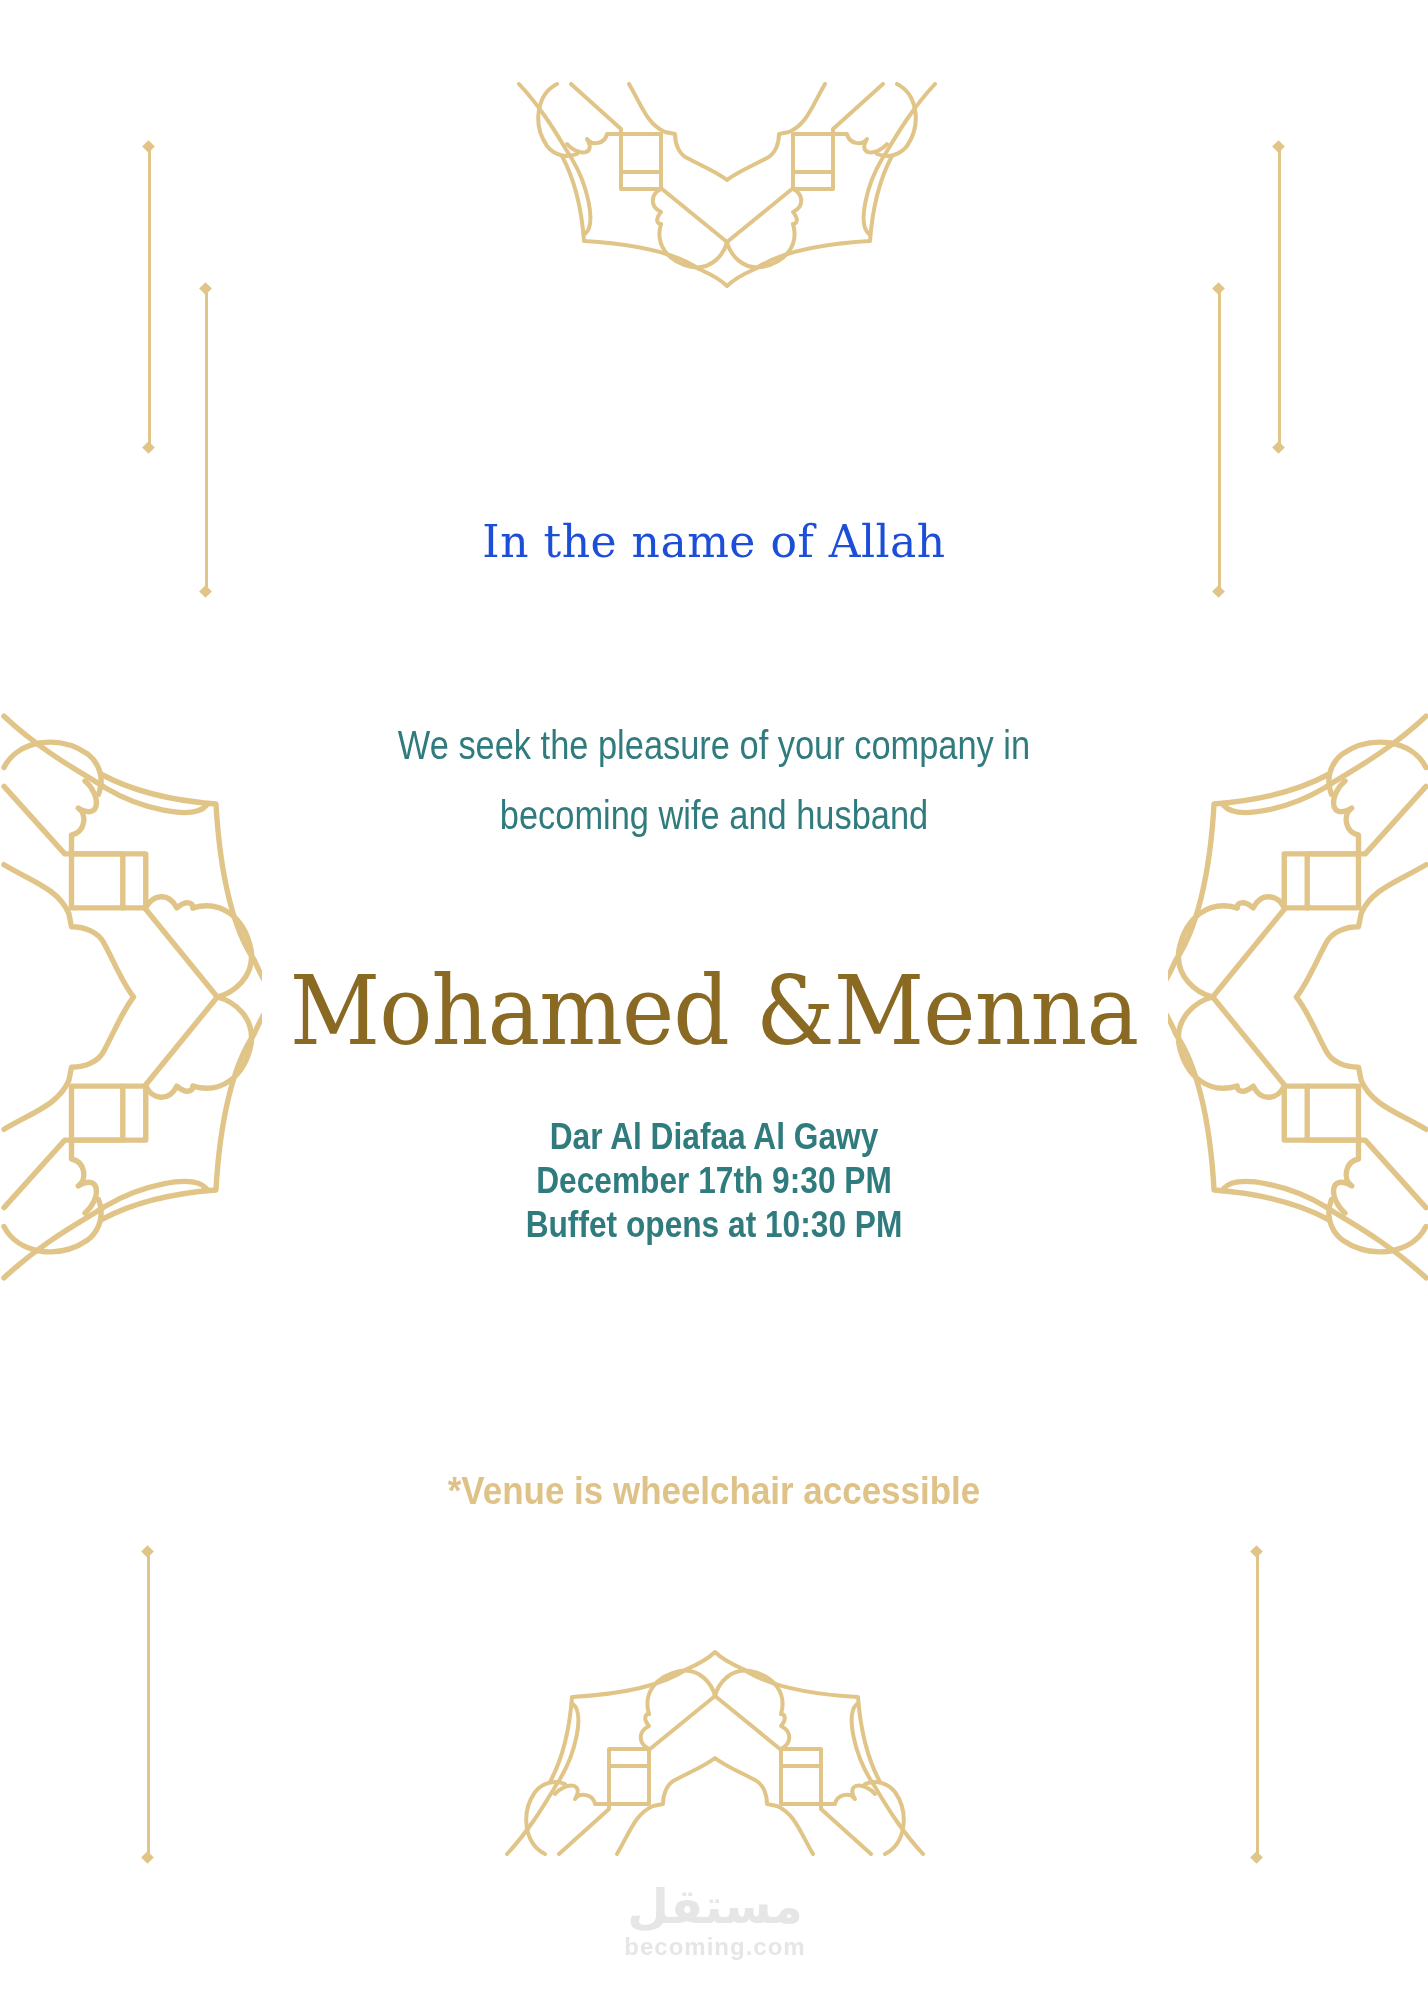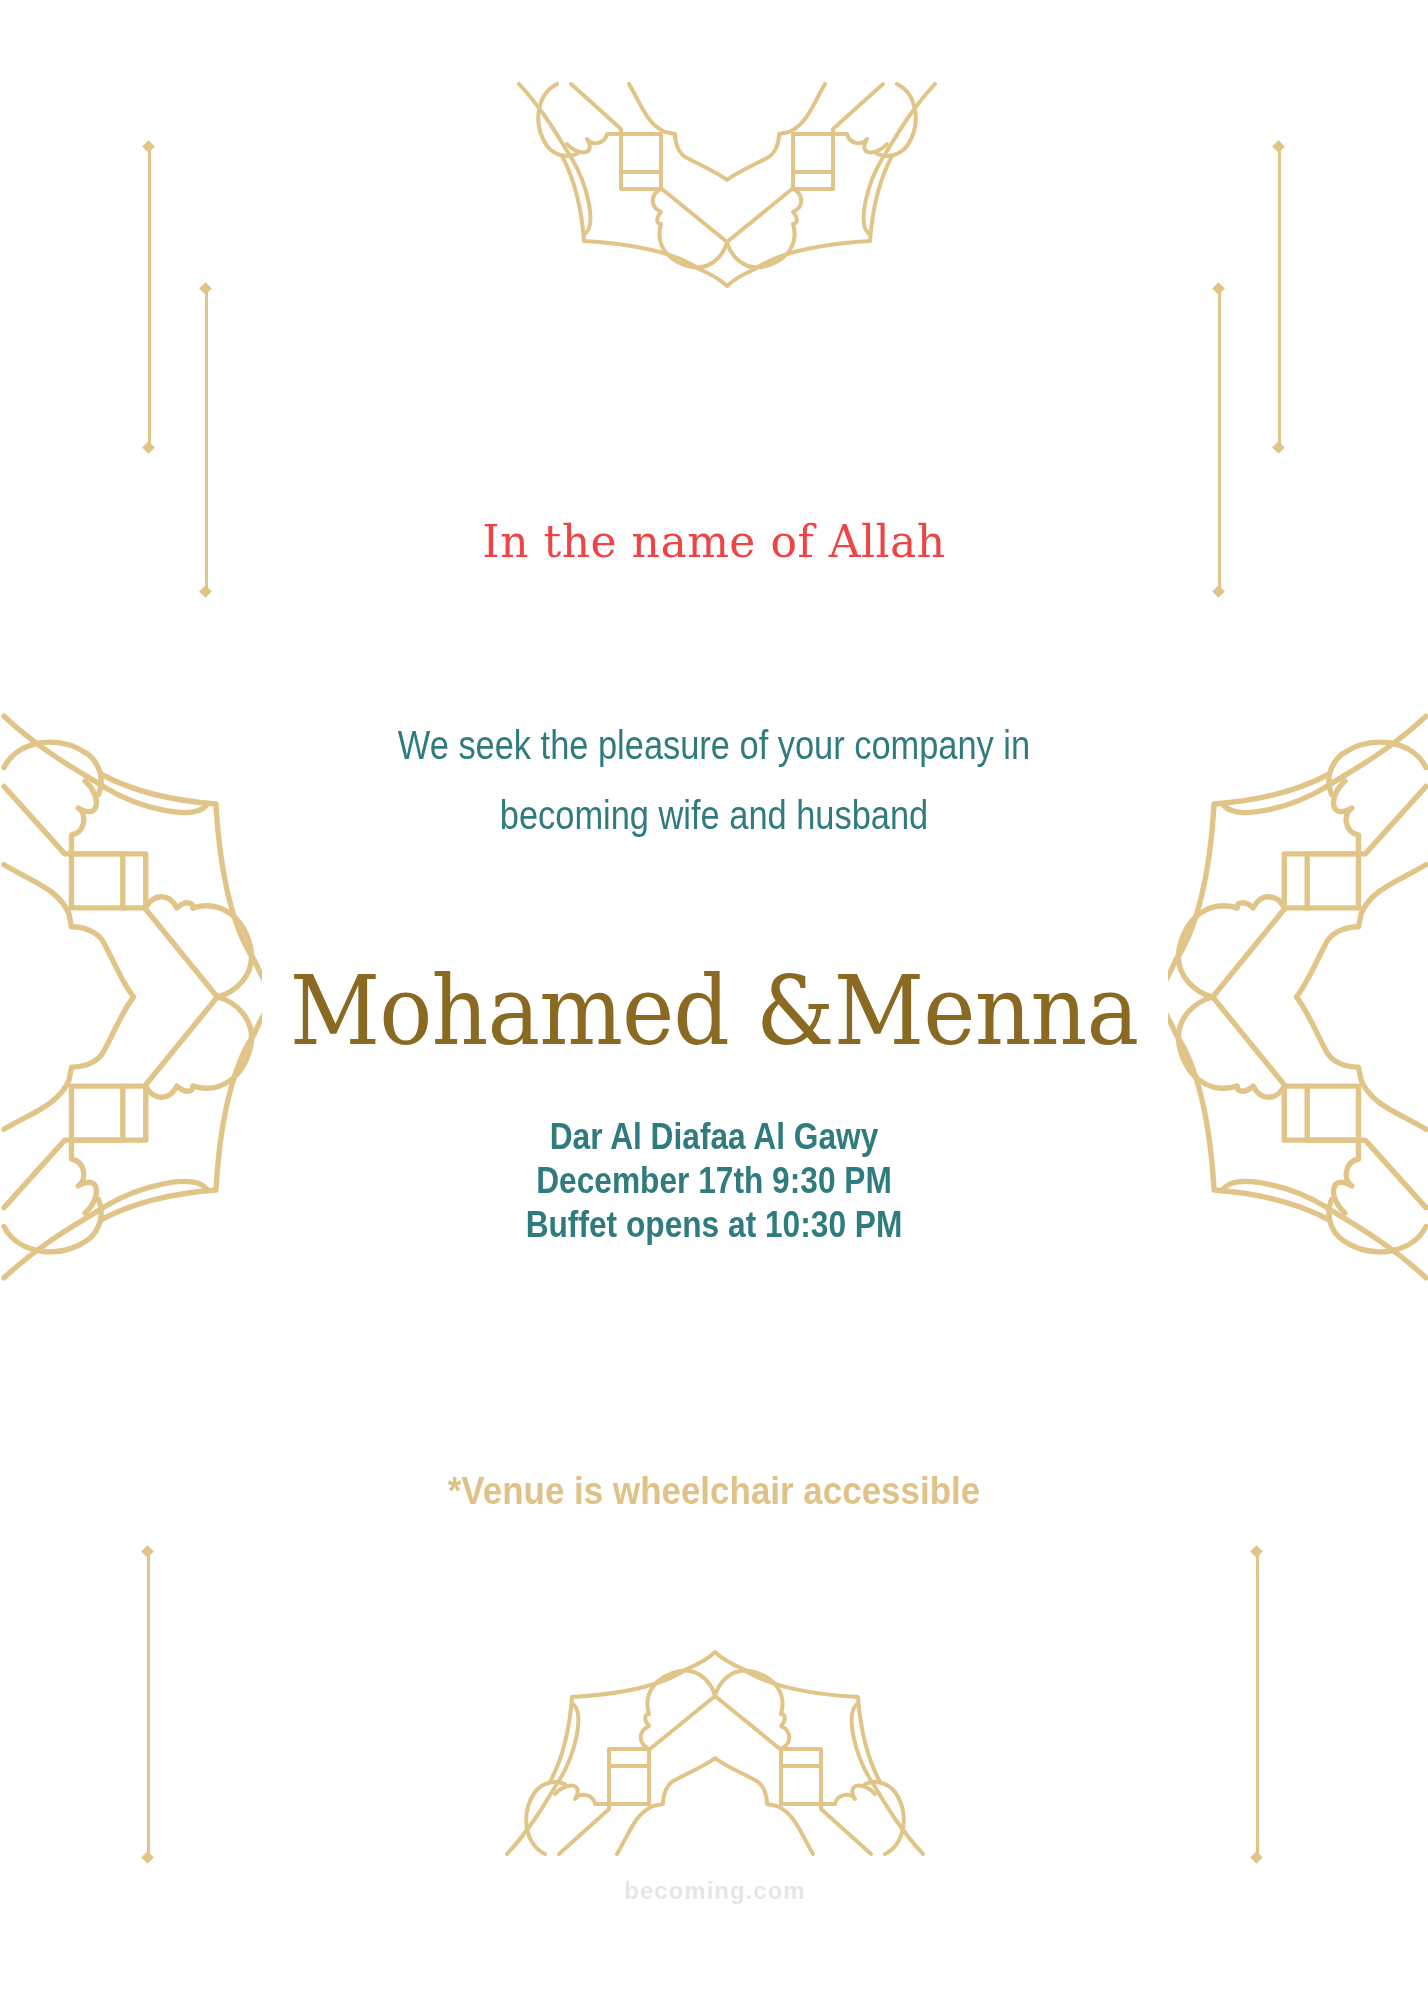--- a/index.html
+++ b/index.html
@@ -15,21 +15,21 @@
   .vline::before, .vline::after {
     content: ""; position: absolute; left: -4px; width: 9px; height: 9px;
     background: #e1c588; transform: rotate(45deg);
   }
   .vline::before { top: -5px; }
   .vline::after { bottom: -5px; }
 
   .text-block { position: absolute; left: 0; width: 1428px; text-align: center; }
   .bismillah {
     top: 516px; font-family: "DejaVu Serif", serif; font-size: 44px;
-    color: #ef4444; letter-spacing: 0.5px; font-weight: normal;
+    color: #1d4ed8; letter-spacing: 0.5px; font-weight: normal;
   }
   .invite {
     top: 710px; font-family: "Liberation Sans Narrow", "Liberation Sans", sans-serif;
     font-size: 40px; line-height: 70px; color: #2f7b7d; transform: scaleX(0.86);
     transform-origin: center; font-weight: normal;
   }
   .names {
     top: 955px; font-family: "DejaVu Serif", serif; font-size: 96px;
     color: #8a6a23; letter-spacing: -1px; font-weight: normal;
     transform: scaleX(0.92); transform-origin: center;
@@ -123,14 +123,15 @@
 
 <div class="text-block details">
   <div>Dar Al Diafaa Al Gawy</div>
   <div>December 17th 9:30 PM</div>
   <div>Buffet opens at 10:30 PM</div>
 </div>
 
 <div class="text-block accessible">*Venue is wheelchair accessible</div>
 
 <div class="watermark">
+  <div class="ar">مستقل</div>
   <div class="en">becoming.com</div>
 </div>
 
 </body></html>

